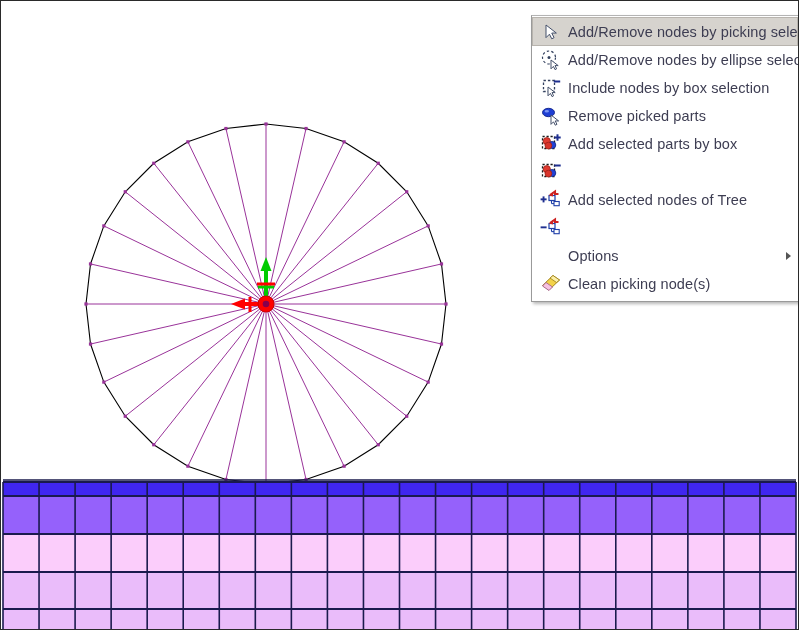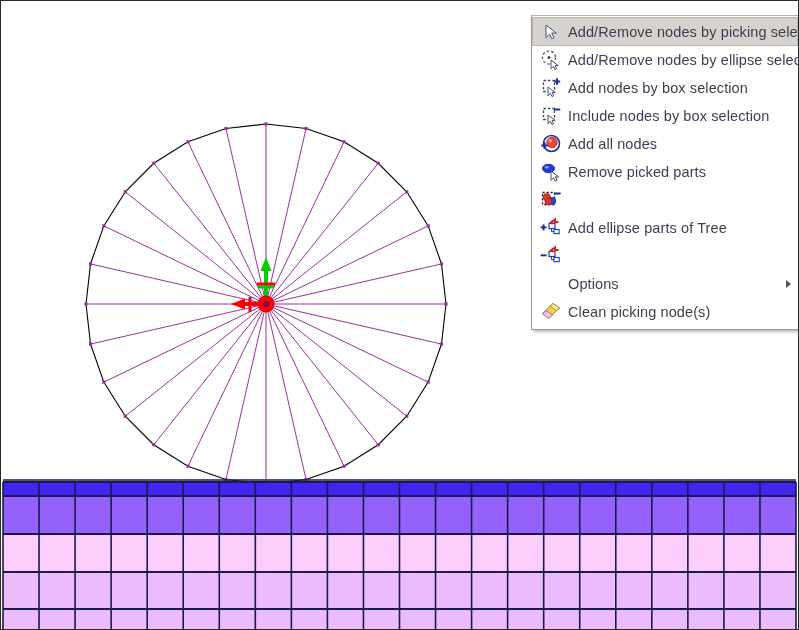--- a/index.html
+++ b/index.html
@@ -234,57 +234,47 @@
             <path d="M11,11 L11,19.8 L13.4,17.4 L15,20.6 L16.6,19.8 L15,16.6 L18.2,16.6 Z" fill="#ffffff" stroke="#44506b" stroke-width="1"></path>
           </svg>
         </span>
         <span class="menu-label">Add/Remove nodes by ellipse selection</span>
       </div>
       <div class="menu-item">
         <span class="menu-icon">
           <svg width="22" height="22" viewBox="0 0 22 22">
             <rect x="3.5" y="3.5" width="11" height="11" fill="none" stroke="#33405e" stroke-width="1.3" stroke-dasharray="2.4 2"></rect>
             <rect x="13.8" y="3.5" width="6.4" height="2" fill="#1f2f8f"></rect>
-            <rect x="16" y="1.2999999999999998" width="2" height="6.4" fill="#1f2f8f"></rect>
             <path d="M8,10 L8,18.8 L10.4,16.4 L12,19.6 L13.600000000000001,18.8 L12,15.600000000000001 L15.2,15.600000000000001 Z" fill="#ffffff" stroke="#44506b" stroke-width="1"></path>
           </svg>
         </span>
-        <span class="menu-label">Add nodes by box selection</span>
-      </div>
-      <div class="menu-item">
-        <span class="menu-icon">
-          <svg width="22" height="22" viewBox="0 0 22 22">
-            <rect x="3.5" y="3.5" width="11" height="11" fill="none" stroke="#33405e" stroke-width="1.3" stroke-dasharray="2.4 2"></rect>
-            <rect x="13.8" y="3.5" width="6.4" height="2" fill="#1f2f8f"></rect>
-            <path d="M8,10 L8,18.8 L10.4,16.4 L12,19.6 L13.600000000000001,18.8 L12,15.600000000000001 L15.2,15.600000000000001 Z" fill="#ffffff" stroke="#44506b" stroke-width="1"></path>
-          </svg>
-        </span>
         <span class="menu-label">Include nodes by box selection</span>
-      </div>
-      <div class="menu-item">
-        <span class="menu-icon">
-          <svg width="22" height="22" viewBox="0 0 22 22">
-            <circle cx="11.5" cy="10.5" r="8" fill="none" stroke="#1f2f8f" stroke-width="1.6"></circle>
-            <circle cx="12" cy="9.5" r="5.2" fill="#e8493f" stroke="#b32b22" stroke-width="0.9"></circle>
-            <circle cx="10.3" cy="7.8" r="1.8" fill="#f6a39c"></circle>
-            <rect x="1.2999999999999998" y="11.5" width="6.4" height="2" fill="#1f2f8f"></rect>
-            <rect x="3.5" y="9.3" width="2" height="6.4" fill="#1f2f8f"></rect>
-          </svg>
-        </span>
-        <span class="menu-label">Add all nodes</span>
       </div>
       <div class="menu-item">
         <span class="menu-icon">
           <svg width="22" height="22" viewBox="0 0 22 22">
             <ellipse cx="8.5" cy="7.5" rx="6" ry="4.2" fill="#1e3fd4" stroke="#0c1f86" stroke-width="0.9"></ellipse>
             <ellipse cx="6.8" cy="6.2" rx="2.2" ry="1.3" fill="#7d97f3"></ellipse>
             <path d="M11,10 L11,19.35 L13.55,16.8 L15.25,20.2 L16.95,19.35 L15.25,15.95 L18.65,15.95 Z" fill="#ffffff" stroke="#44506b" stroke-width="1"></path>
           </svg>
         </span>
         <span class="menu-label">Remove picked parts</span>
+      </div>
+      <div class="menu-item">
+        <span class="menu-icon">
+          <svg width="22" height="22" viewBox="0 0 22 22">
+            <rect x="2.5" y="3.5" width="12" height="12" fill="none" stroke="#1a1a1a" stroke-width="1.3" stroke-dasharray="2.2 1.8"></rect>
+            <circle cx="6.8" cy="8.2" r="3.6" fill="#e03a30" stroke="#9d1f17" stroke-width="0.8"></circle>
+            <circle cx="12.2" cy="12" r="3.6" fill="#2242d8" stroke="#11257f" stroke-width="0.8"></circle>
+            <circle cx="8.4" cy="12.6" r="3.4" fill="#d8342b" stroke="#9d1f17" stroke-width="0.8"></circle>
+            <rect x="14.3" y="3.5" width="6.4" height="2" fill="#1f2f8f"></rect>
+            <rect x="16.5" y="1.2999999999999998" width="2" height="6.4" fill="#1f2f8f"></rect>
+          </svg>
+        </span>
+        <span class="menu-label">Add selected parts by box</span>
       </div>
       <div class="menu-item">
         <span class="menu-icon">
           <svg width="22" height="22" viewBox="0 0 22 22">
             <rect x="2.5" y="3.5" width="12" height="12" fill="none" stroke="#1a1a1a" stroke-width="1.3" stroke-dasharray="2.2 1.8"></rect>
             <circle cx="6.8" cy="8.2" r="3.6" fill="#e03a30" stroke="#9d1f17" stroke-width="0.8"></circle>
             <circle cx="12.2" cy="12" r="3.6" fill="#2242d8" stroke="#11257f" stroke-width="0.8"></circle>
             <circle cx="8.4" cy="12.6" r="3.4" fill="#d8342b" stroke="#9d1f17" stroke-width="0.8"></circle>
             <rect x="14.3" y="3.5" width="6.4" height="2" fill="#1f2f8f"></rect>
           </svg>
@@ -296,21 +286,21 @@
             <rect x="9" y="6.5" width="6" height="5" fill="#ffffff" stroke="#1f3fa8" stroke-width="1.2"></rect>
             <rect x="14" y="12.5" width="5.2" height="4.2" fill="#ffffff" stroke="#1f3fa8" stroke-width="1.1"></rect>
             <line x1="11.5" y1="11.5" x2="11.5" y2="14.6" stroke="#1f3fa8" stroke-width="1.1"></line>
             <line x1="11.5" y1="14.6" x2="14" y2="14.6" stroke="#1f3fa8" stroke-width="1.1"></line>
             <path d="M10,6 L15,2.5 L15,5 L18.5,5" fill="none" stroke="#cc2222" stroke-width="2.1"></path>
             <polygon points="9,6.5 13,3 13,7.5" fill="#cc2222"></polygon>
             <rect x="0.6" y="9.4" width="6" height="1.9" fill="#1f2f8f"></rect>
             <rect x="2.6" y="7.4" width="1.9" height="6" fill="#1f2f8f"></rect>
           </svg>
         </span>
-        <span class="menu-label">Add ellipse parts of Tree</span>
+        <span class="menu-label">Add selected nodes of Tree</span>
       </div>
       <div class="menu-item">
         <span class="menu-icon">
           <svg width="22" height="22" viewBox="0 0 22 22">
             <rect x="9" y="6.5" width="6" height="5" fill="#ffffff" stroke="#1f3fa8" stroke-width="1.2"></rect>
             <rect x="14" y="12.5" width="5.2" height="4.2" fill="#ffffff" stroke="#1f3fa8" stroke-width="1.1"></rect>
             <line x1="11.5" y1="11.5" x2="11.5" y2="14.6" stroke="#1f3fa8" stroke-width="1.1"></line>
             <line x1="11.5" y1="14.6" x2="14" y2="14.6" stroke="#1f3fa8" stroke-width="1.1"></line>
             <path d="M10,6 L15,2.5 L15,5 L18.5,5" fill="none" stroke="#cc2222" stroke-width="2.1"></path>
             <polygon points="9,6.5 13,3 13,7.5" fill="#cc2222"></polygon>

